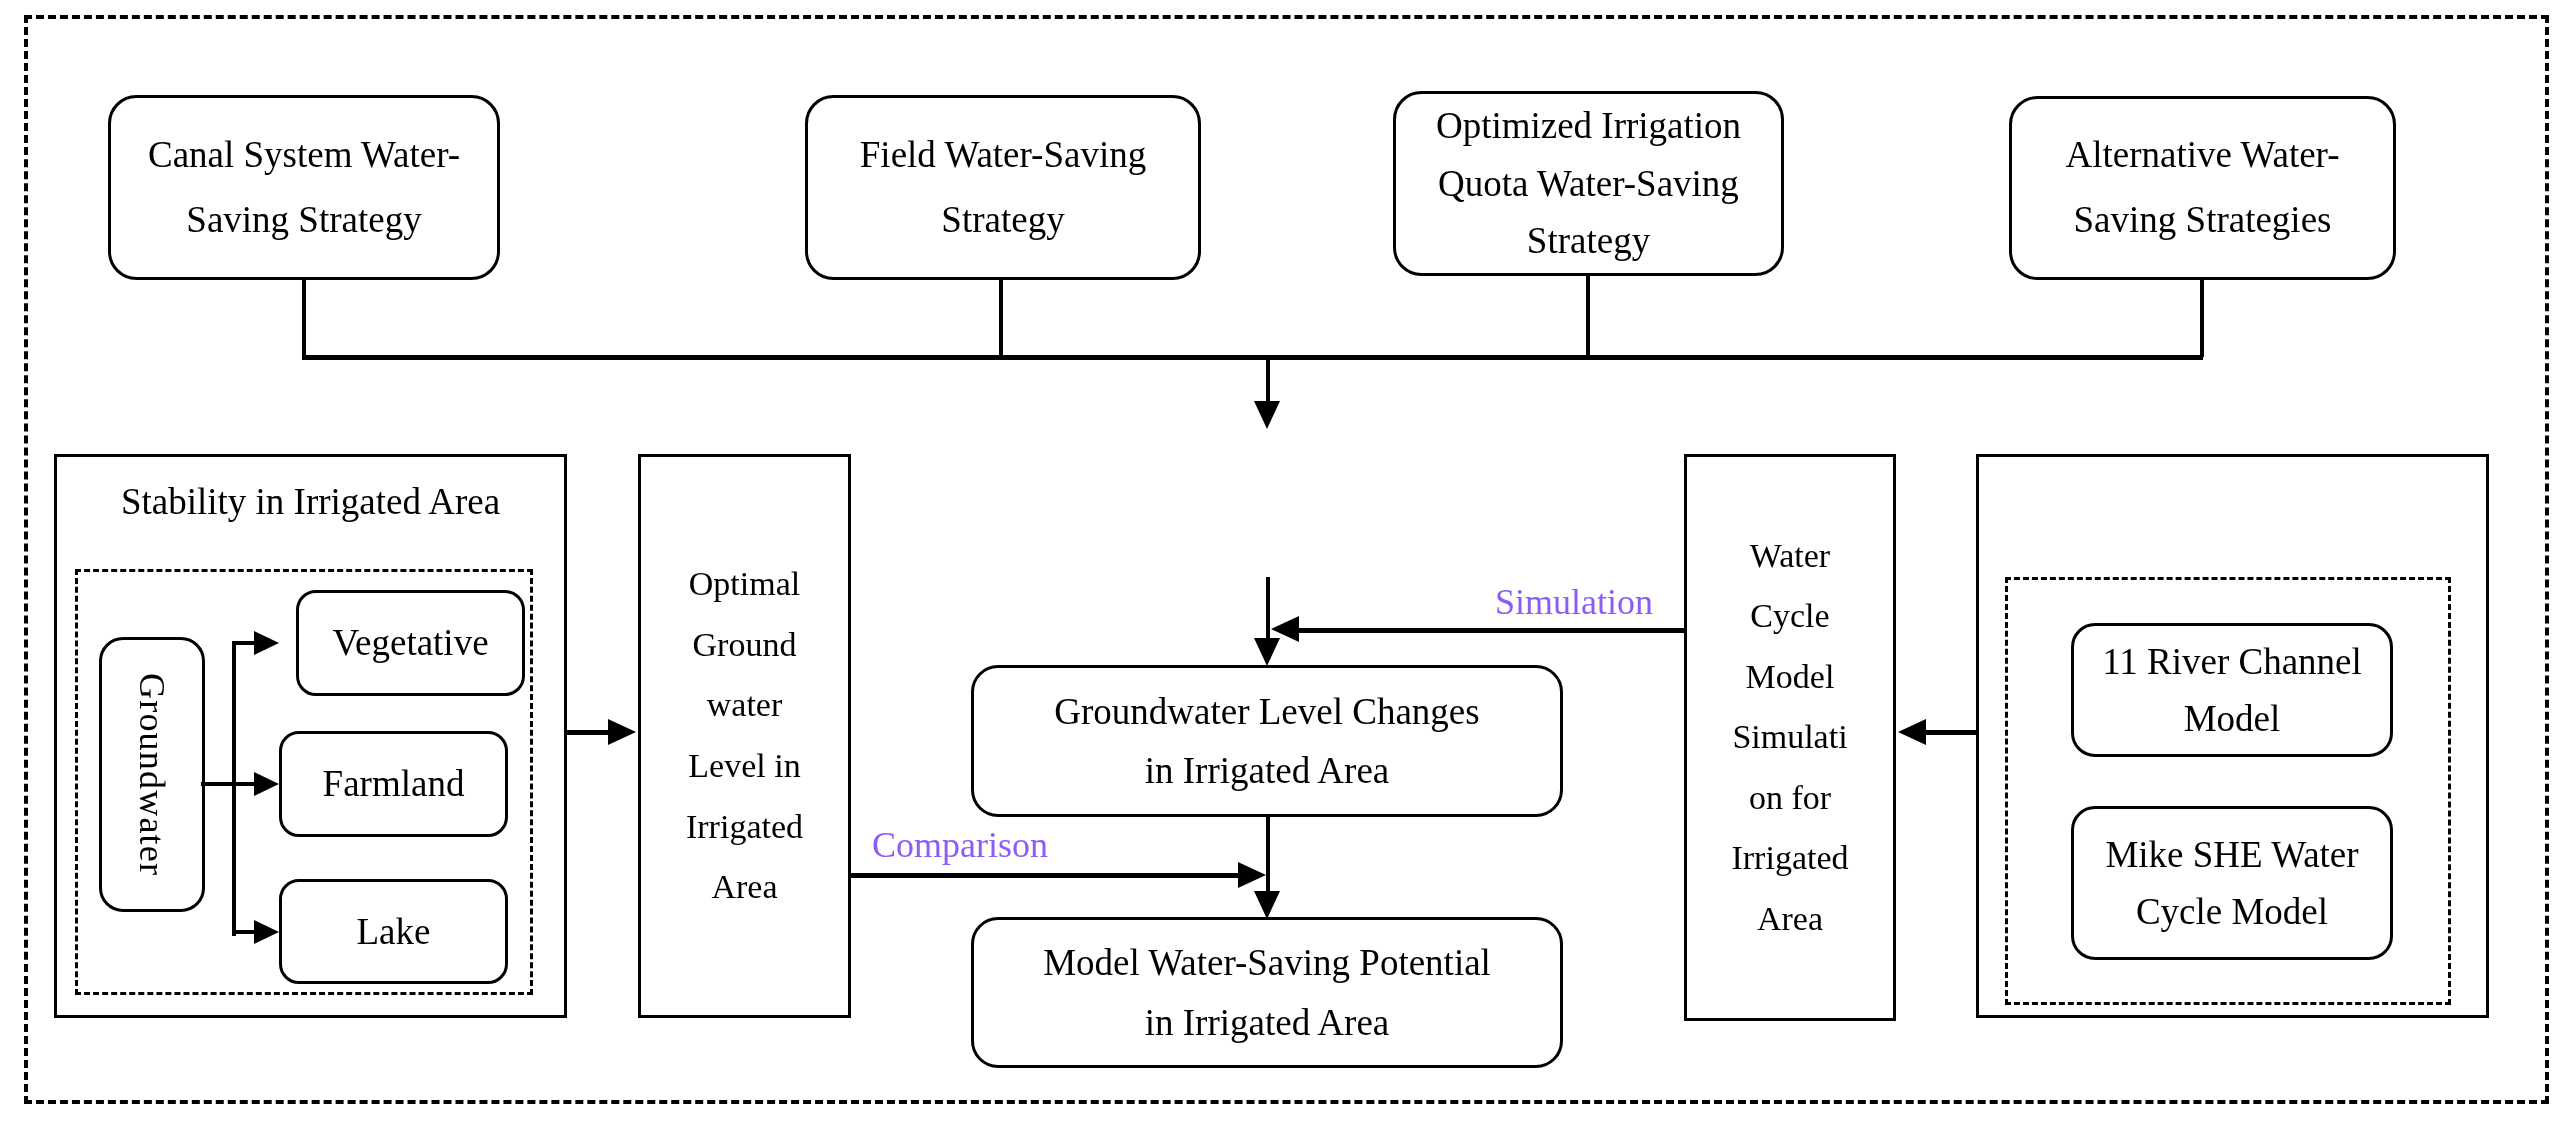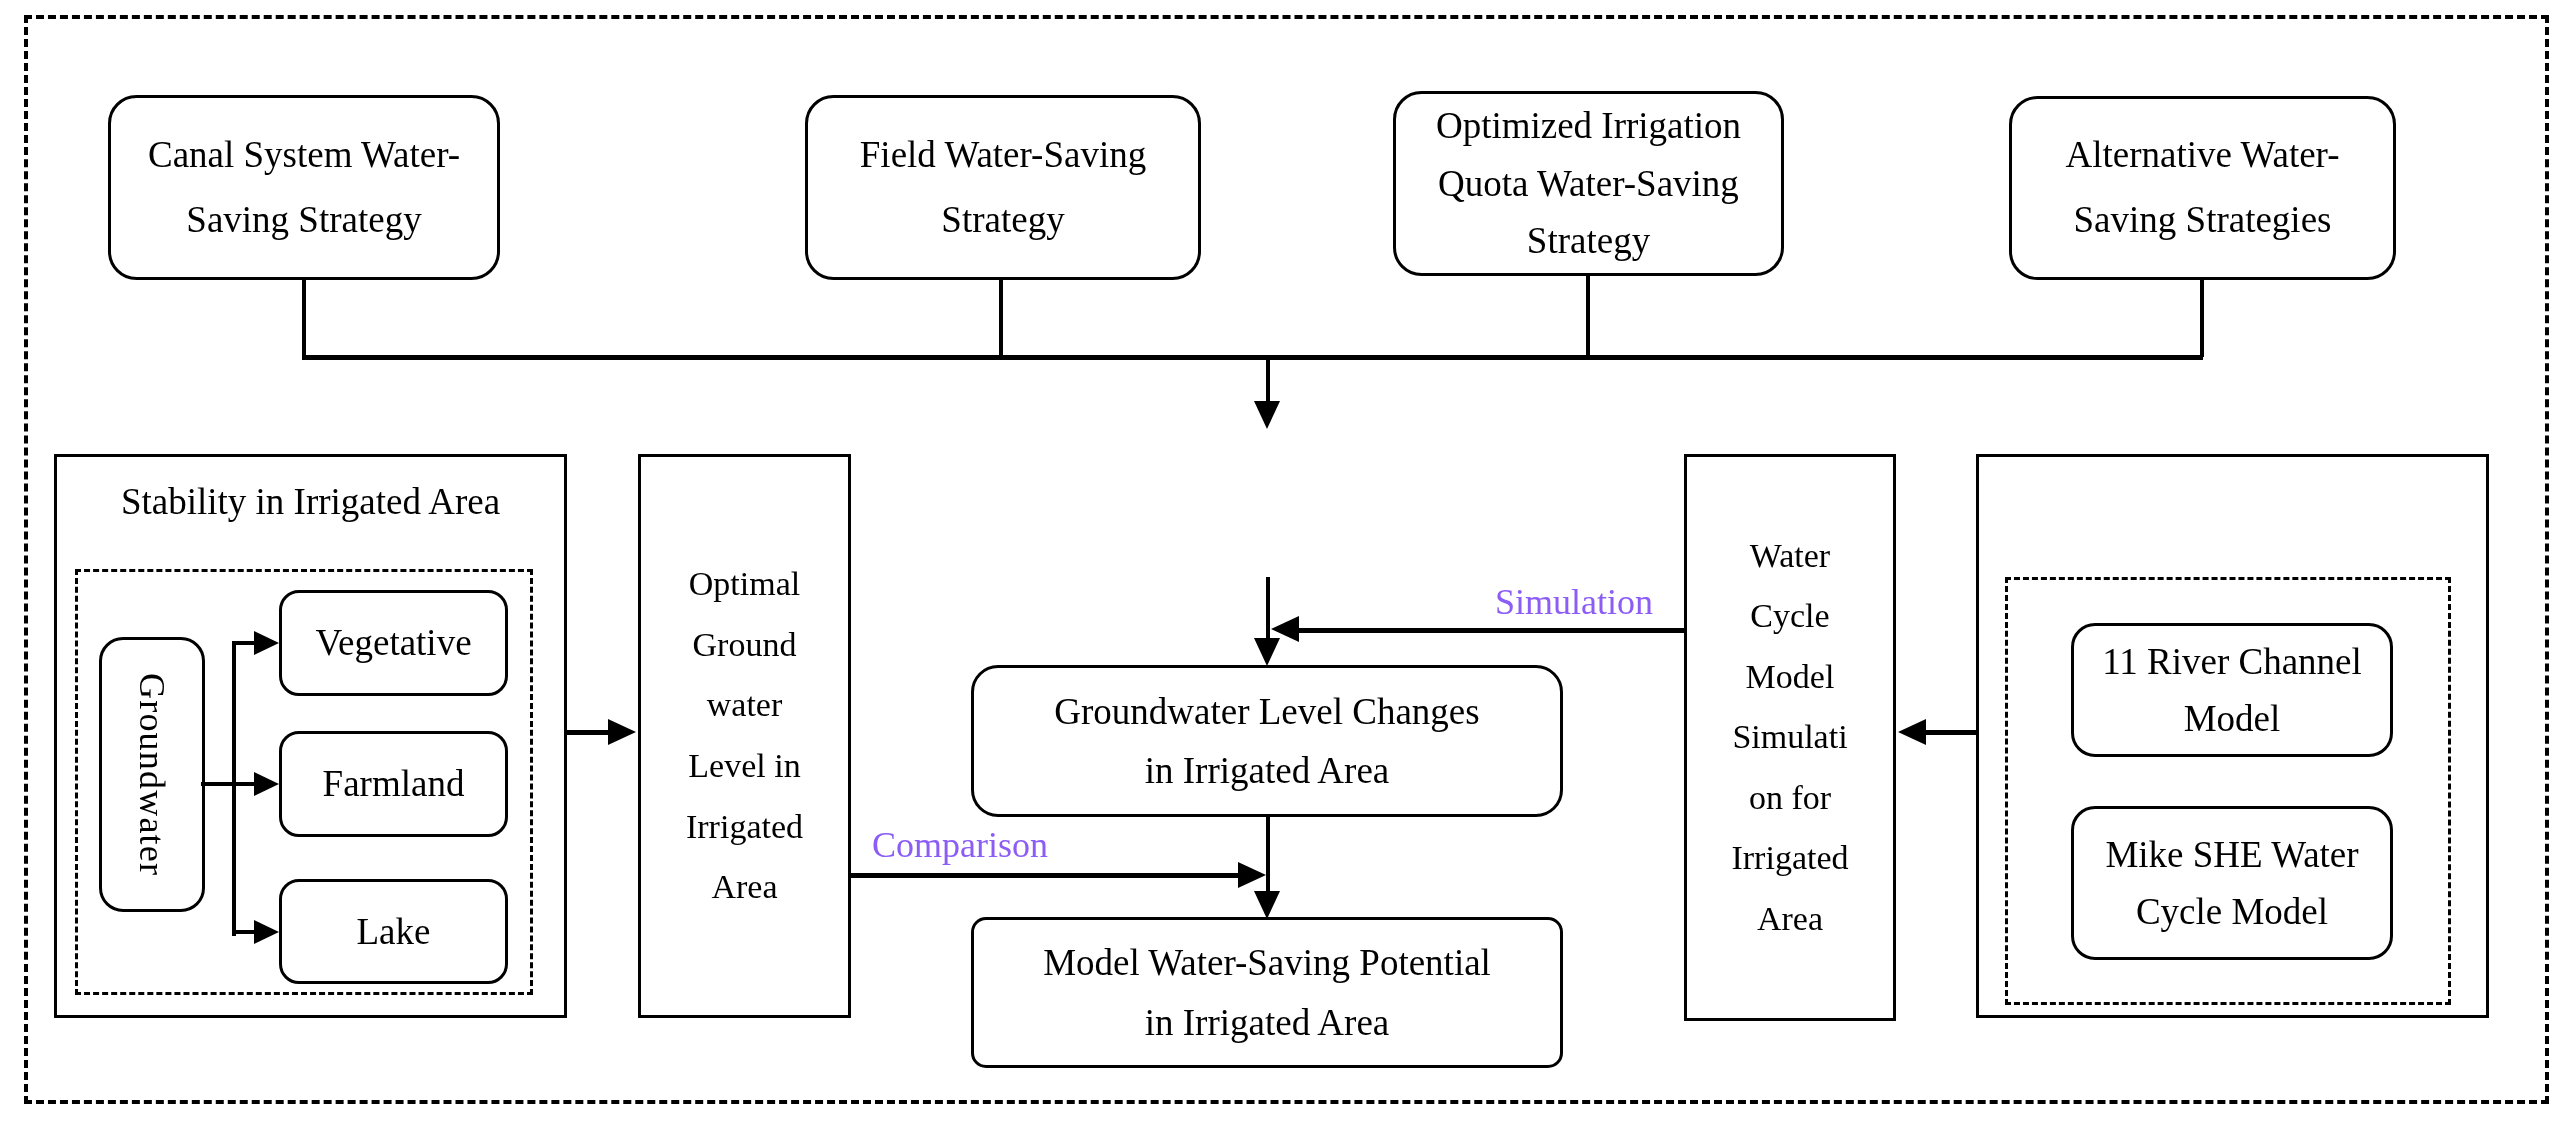--- a/index.html
+++ b/index.html
@@ -52,21 +52,21 @@
 
   <div class="abs vline" style="left:1266px;top:355px;width:3.6px;height:50px;"></div>
   <div class="abs arr-d" style="left:1254px;top:401px;"></div>
 
   <div class="abs panel" style="left:54px;top:454px;width:513px;height:564px;"></div>
   <div class="abs ptitle fs-title" style="left:54px;top:475px;width:513px;">Stability in Irrigated Area</div>
   <div class="abs dashedbox" style="left:75px;top:569px;width:458px;height:426px;"></div>
 
   <div class="abs rbox vertical" style="left:99px;top:637px;width:106px;height:275px;border-radius:24px;"><span>Groundwater</span></div>
 
-  <div class="abs rbox fs-small" style="left:279px;top:590px;width:229px;height:106px;border-radius:20px;"><span>Vegetative</span></div>
+  <div class="abs rbox fs-small" style="left:296px;top:590px;width:229px;height:106px;border-radius:20px;"><span>Vegetative</span></div>
   <div class="abs rbox fs-small" style="left:279px;top:879px;width:229px;height:105px;border-radius:20px;"><span>Lake</span></div>
   <div class="abs rbox fs-small" style="left:279px;top:731px;width:229px;height:106px;border-radius:20px;"><span>Farmland</span></div>
 
   <div class="abs hline" style="left:201px;top:782px;width:53px;height:3.6px;"></div>
   <div class="abs vline" style="left:232px;top:641px;width:3.6px;height:295px;"></div>
   <div class="abs hline" style="left:235px;top:641px;width:19px;height:3.6px;"></div>
   <div class="abs arr-r-s" style="left:254px;top:631px;"></div>
   <div class="abs arr-r-s" style="left:254px;top:772px;"></div>
   <div class="abs hline" style="left:235px;top:930px;width:19px;height:3.6px;"></div>
   <div class="abs arr-r-s" style="left:254px;top:920px;"></div>
@@ -84,21 +84,21 @@
 
   <div class="abs vline" style="left:1266px;top:577px;width:3.6px;height:63px;"></div>
   <div class="abs arr-d" style="left:1254px;top:638px;"></div>
 
   <div class="abs rbox fs-mid" style="left:971px;top:665px;width:592px;height:152px;border-radius:27px;"><span>Groundwater Level Changes
 in Irrigated Area</span></div>
 
   <div class="abs vline" style="left:1266px;top:817px;width:3.6px;height:77px;"></div>
   <div class="abs arr-d" style="left:1254px;top:891px;"></div>
 
-  <div class="abs rbox fs-mid" style="left:971px;top:917px;width:592px;height:151px;border-radius:15px;"><span>Model Water-Saving Potential
+  <div class="abs rbox fs-mid" style="left:971px;top:917px;width:592px;height:151px;border-radius:27px;"><span>Model Water-Saving Potential
 in Irrigated Area</span></div>
 
   <div class="abs red" style="left:1473px;top:581px;width:202px;">Simulation</div>
   <div class="abs arr-l" style="left:1271px;top:616px;"></div>
   <div class="abs hline" style="left:1298px;top:628px;width:386px;height:5.3px;"></div>
 
   <div class="abs red" style="left:853px;top:824px;width:214px;">Comparison</div>
   <div class="abs hline" style="left:850px;top:873px;width:389px;height:5.3px;"></div>
   <div class="abs arr-r" style="left:1238px;top:862px;"></div>
 

